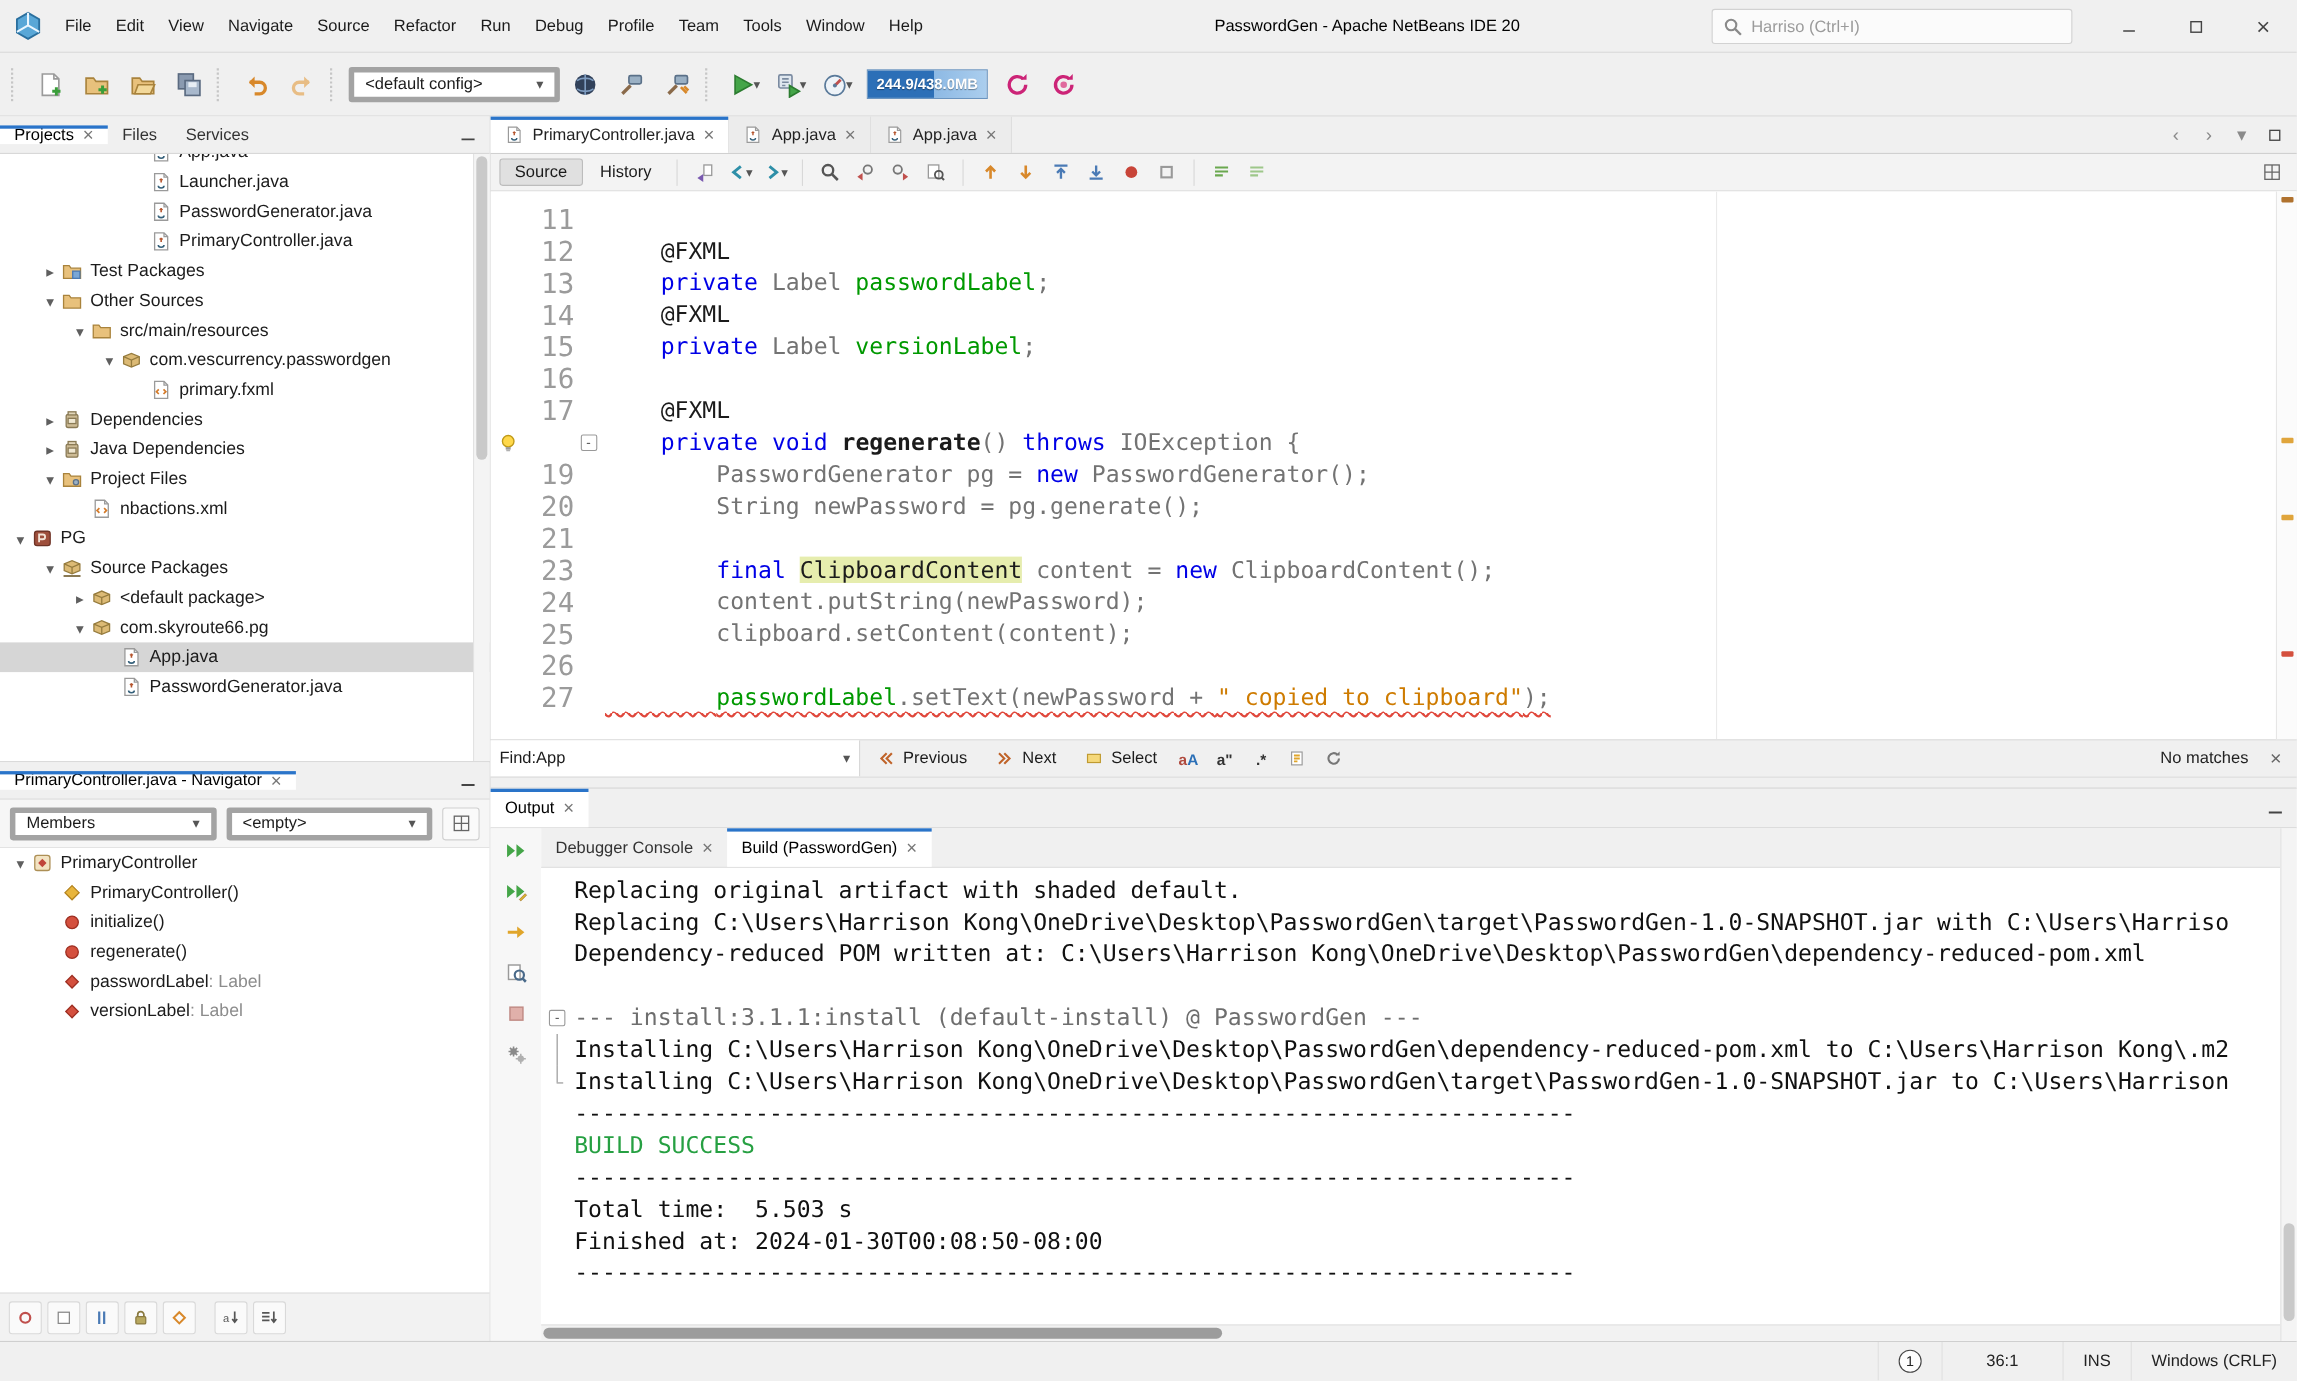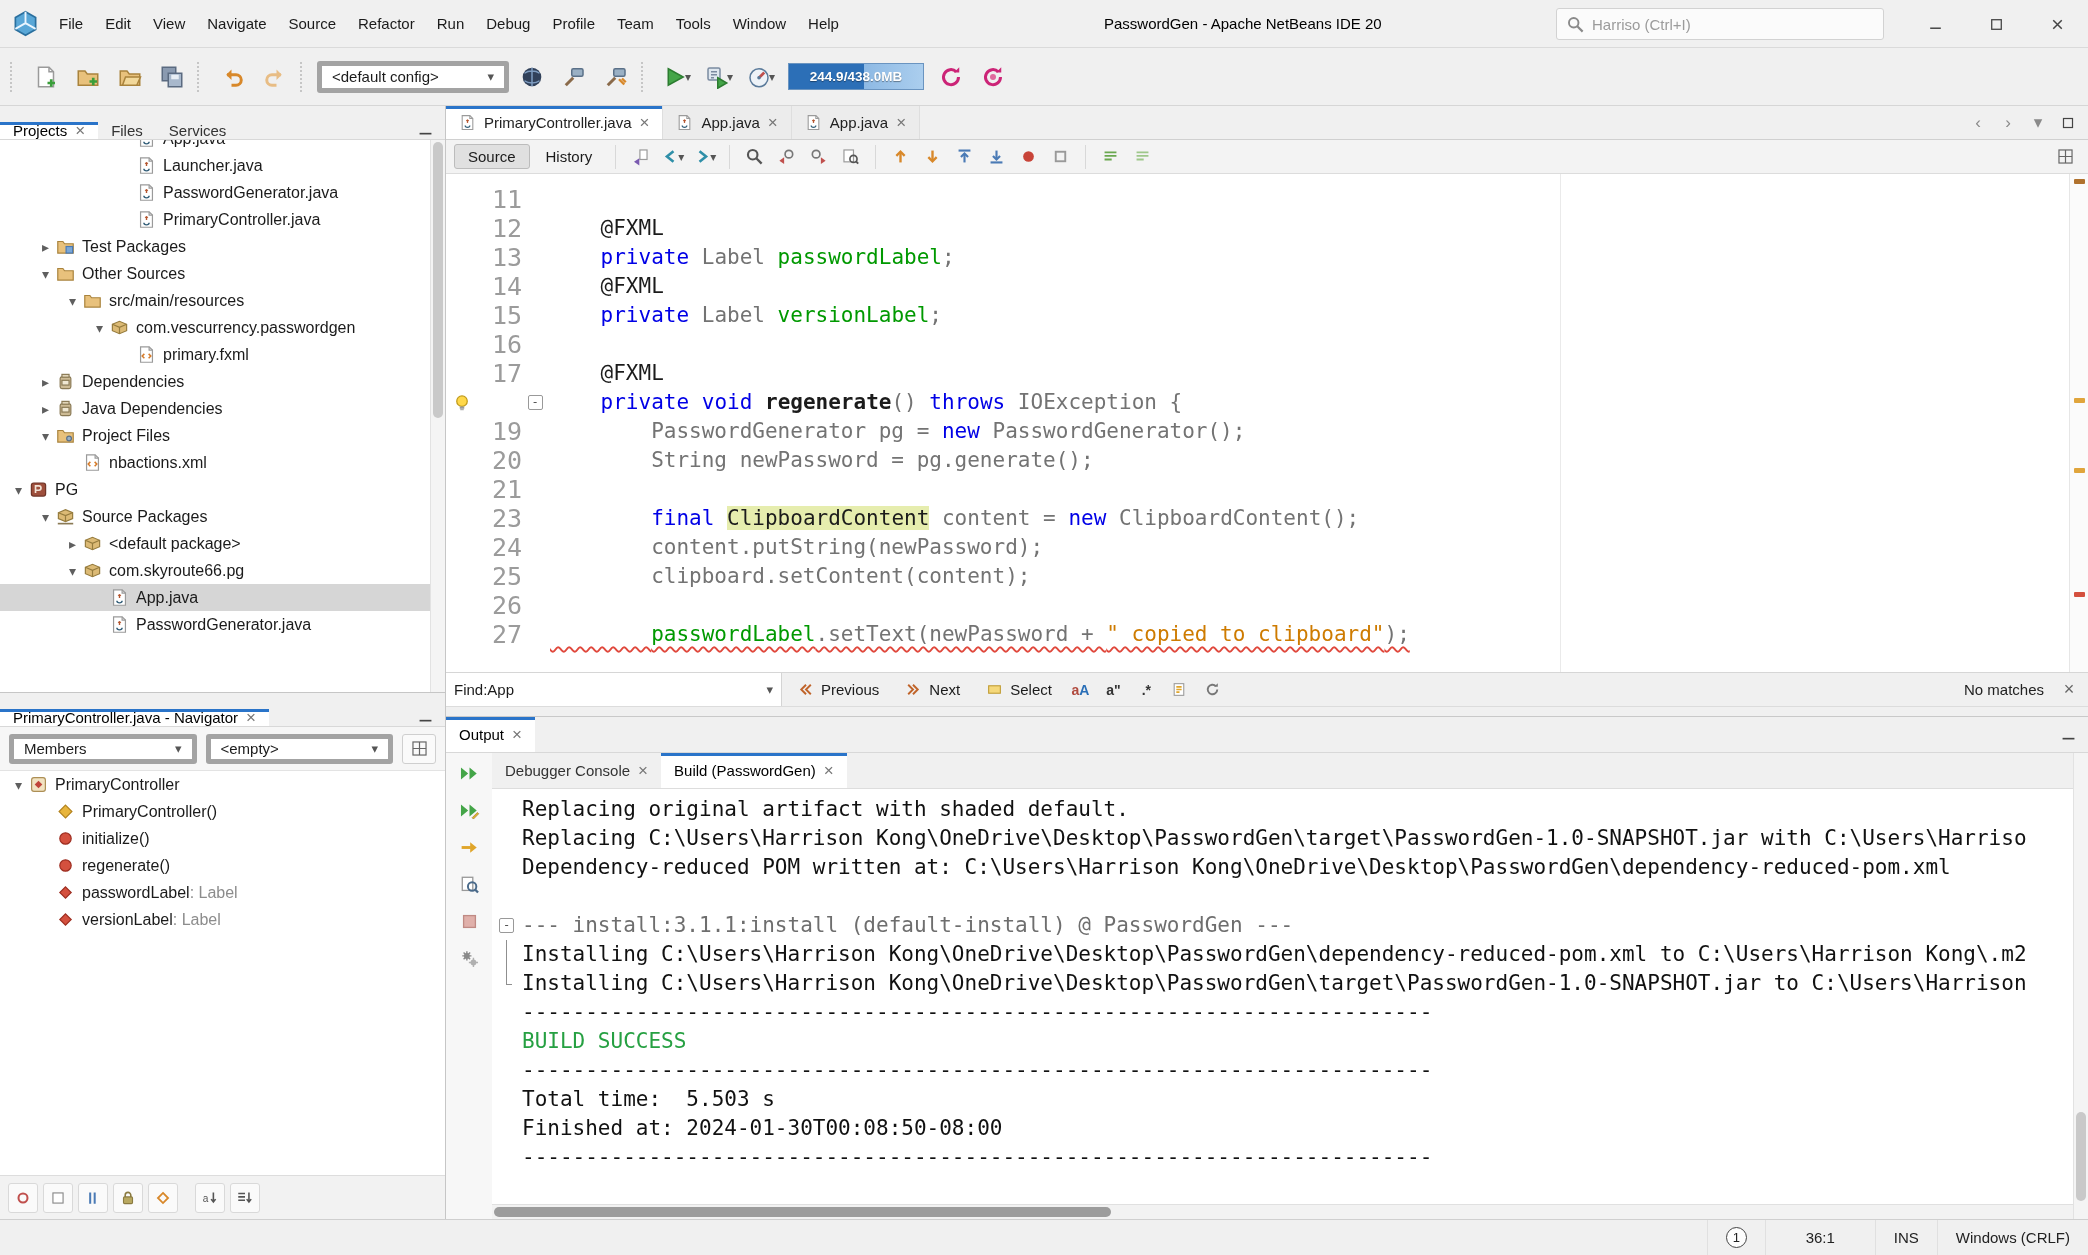--- a/index.html
+++ b/index.html
@@ -23,27 +23,27 @@
 
 .toolbar{height:58px;flex:none;display:flex;align-items:center;border-bottom:1px solid #d6d6d6;padding:0 4px;background:#f0f0f0}
 .grip{width:8px;height:30px;border-left:2px dotted #c6c6c6;margin:0 9px 0 6px}
 .tgroup{display:flex;align-items:center;gap:4px}
 .tbtn{width:38px;height:38px;display:flex;align-items:center;justify-content:center;border-radius:3px}
 .tbtn .ic{width:24px;height:24px}
 .mini-arrow{color:#555;font-size:12px;margin-left:-2px}
 .combo{height:32px;background:#fff;border:5px solid #a3a3a3;border-radius:3px;display:flex;align-items:center;padding:0 10px;gap:8px}
 .config-combo{width:192px}
 .combo-arrow{margin-left:auto;color:#555;font-size:13px}
-.memory-bar{width:136px;height:27px;position:relative;background:linear-gradient(to right,#2c6fb7 0,#2c6fb7 56%,#8db9e4 56%,#abceee 100%);display:flex;align-items:center;justify-content:center;border:1px solid #6a94c0;margin:0 8px}
+.memory-bar{width:110px;height:27px;position:relative;background:linear-gradient(to right,#2c6fb7 0,#2c6fb7 56%,#8db9e4 56%,#abceee 100%);display:flex;align-items:center;justify-content:center;border:1px solid #6a94c0;margin:0 8px}
 .memory-text{color:#fff;font-size:13.5px;font-weight:bold;text-shadow:0 1px 1px rgba(0,0,0,.4);white-space:nowrap}
 
 
 .content{flex:1;display:flex;min-height:0}
 .left{width:446px;flex:none;display:flex;flex-direction:column;border-right:1px solid #c6c6c6;background:#fff}
-.panel-head{height:34px;flex:none;background:#f0f0f0;border-bottom:1px solid #d8d8d8;display:flex;align-items:flex-end}
+.panel-head{height:34px;flex:none;background:#f0f0f0;border-bottom:1px solid #d8d8d8;display:flex;align-items:center}
 .tabs-inner{display:flex;align-items:stretch}
 .ptab{display:flex;align-items:center;gap:8px;padding:0 13px;position:relative;color:#333;white-space:nowrap}
 .ptab.active{background:#fff;color:#000}
 .ptab.active::before{content:"";position:absolute;top:0;left:0;right:0;height:3px;background:#2a74c9}
 .tab-close{color:#777;font-size:17px;line-height:1}
 .panel-min{margin-left:auto;display:flex;align-items:center;padding:0 10px}
 
 .projects-tree{height:552px;flex:none;overflow:hidden;background:#fff;font-size:16px;position:relative}
 .tree-row{height:27px;display:flex;align-items:center;white-space:nowrap}
 .tree-row.selected{background:#d6d6d6}

